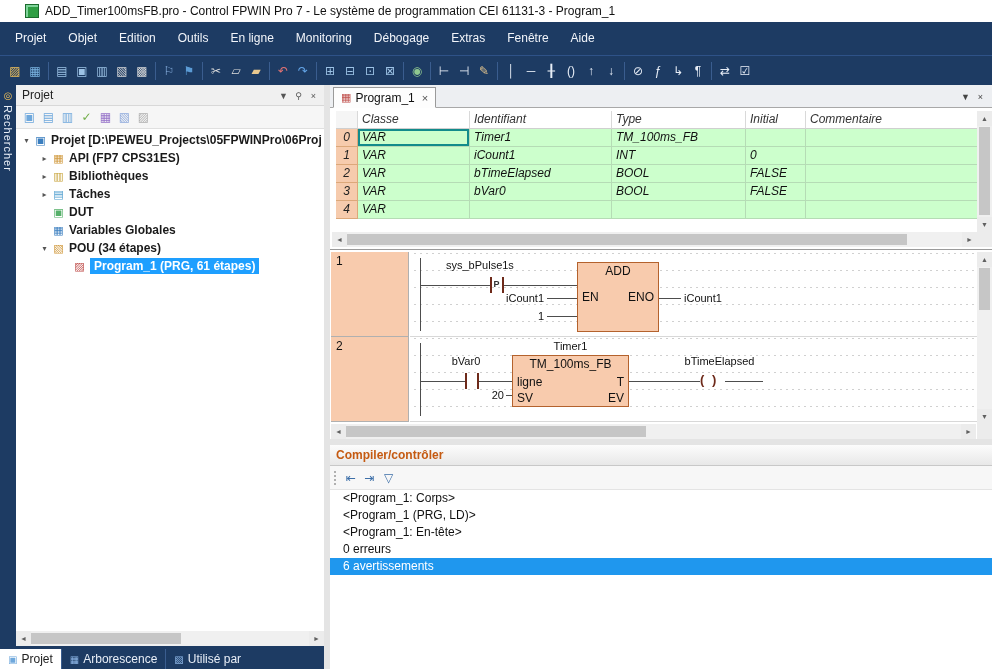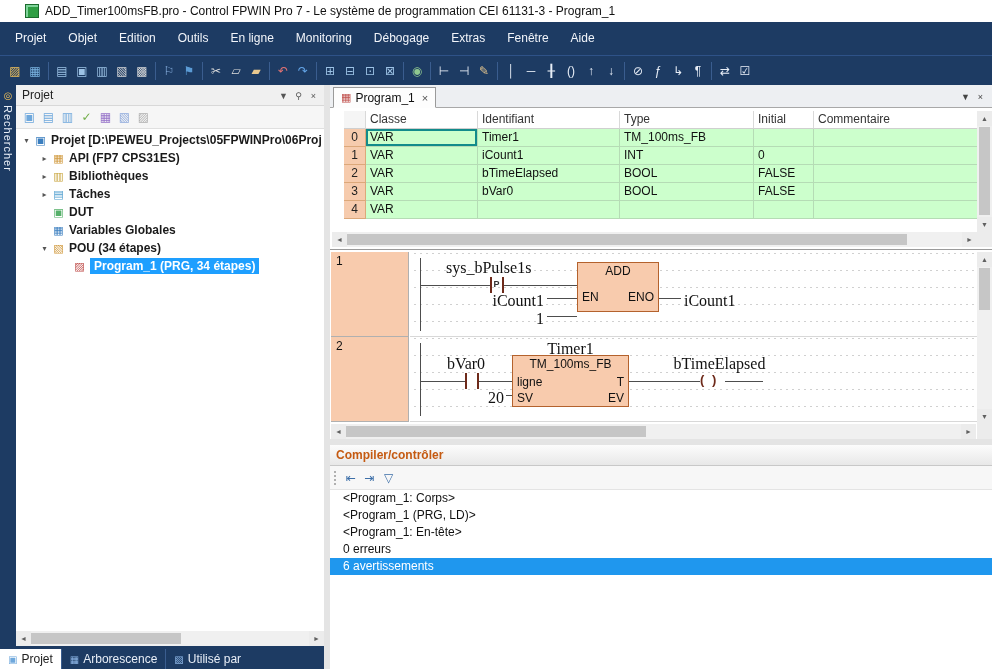--- a/index.html
+++ b/index.html
@@ -70,41 +70,41 @@
   #doc-tabbar{position:absolute;left:0;top:0;width:662px;height:23px;background:#edeff2;border-bottom:1px solid #a8a8a8;}
   #doc-tab{position:absolute;left:3px;top:2px;height:21px;background:#fdfdfd;border:1px solid #9a9a9a;border-bottom-color:#fdfdfd;
            display:flex;align-items:center;padding:0 7px;z-index:2;}
   #doc-tab .dticon{font-size:11px;margin-right:4px;}
   #doc-tab .dtclose{margin-left:7px;color:#555;font-size:11px;}
   #doc-controls{position:absolute;right:4px;top:4px;display:flex;}
   #doc-controls span{width:15px;height:15px;display:flex;align-items:center;justify-content:center;color:#444;font-size:9px;}
 
   
   #table-region{position:absolute;left:0;top:23px;width:662px;height:141px;background:#fff;}
-  .vgrid{position:absolute;left:14px;top:3px;}
+  .vgrid{position:absolute;left:6px;top:3px;font-style:italic;}
   .vrow{display:flex;}
   .vcell{height:18px;border-right:1px solid #d9d9d9;border-bottom:1px solid #cfcfcf;
          padding:1px 0 0 4px;overflow:hidden;white-space:nowrap;}
   .c-num{width:22px;} .c-classe{width:112px;} .c-id{width:142px;} .c-type{width:134px;} .c-init{width:60px;} .c-comm{width:175px;}
   .vh{color:#333;background:#fff;}
   .corner{background:#f5f5f5;}
   .rnum{background:#f6cbad;border-right:1px solid #dca87a;border-bottom:1px solid #dca87a;text-align:center;padding-left:0;color:#222;}
   .vdata{background:#ccffcc;border-right:1px solid #b5dcb5;border-bottom:1px solid #b5dcb5;}
   .selcell{box-shadow:inset 0 0 0 2px #128b8b;}
 
   
   #ladder-region{position:absolute;left:0;top:164px;width:662px;height:190px;background:#fff;border-top:1px solid #9a9a9a;}
   .net{position:absolute;left:1px;width:646px;height:85px;}
   .netnum{position:absolute;left:0;top:0;width:78px;height:85px;background:#f8cbad;
           border-right:1px solid #b0b0b0;border-bottom:1px solid #b0b0b0;padding:2px 0 0 5px;}
   .netc{position:absolute;left:79px;top:0;width:567px;height:85px;border-bottom:1px solid #d8d8d8;
         background-image:radial-gradient(circle,#d0d0d0 0.8px,transparent 0.9px);
         background-size:6px 17px;background-position:2px 10px;}
   .wire{position:absolute;background:#4d4d4d;}
-  .lbl{position:absolute;font-size:16px;color:#111;white-space:nowrap;font-family:Liberation Serif, serif;}
+  .lbl{position:absolute;font-size:11px;color:#111;white-space:nowrap;}
   .fb{position:absolute;background:#f8cbad;border:1px solid #b4622d;}
   .fb-title{position:absolute;left:0;right:0;top:1px;text-align:center;font-size:12px;color:#111;}
   .pin{position:absolute;font-size:12px;color:#111;}
   .contact{position:absolute;width:14px;height:16px;}
   .cbar{position:absolute;top:0;width:2px;height:16px;background:#6e2a1a;}
   .cbar.r{right:0;}
   .cmod{position:absolute;left:3.5px;top:2px;font-size:9px;font-weight:bold;color:#333;}
   .coil{position:absolute;font-size:13px;font-weight:bold;color:#6e2a1a;letter-spacing:2px;}
 
   
@@ -244,21 +244,21 @@
         <span class="ticon" style="color: rgb(58, 126, 191);">▦</span>
         <span class="tlab">Variables Globales</span>
       </div>
       <div class="trow lvl1">
         <span class="texp">▾</span>
         <span class="ticon" style="color: rgb(209, 154, 63);">▧</span>
         <span class="tlab">POU (34 étapes)</span>
       </div>
       <div class="trow lvl2">
         <span class="ticon" style="color: rgb(192, 80, 77);">▨</span>
-        <span class="tlab sel">Program_1 (PRG, 34 étapes)</span>
+        <span class="tlab sel">Program_1 (PRG, 61 étapes)</span>
       </div>
     </div>
     <div class="sbh" style="left:0;bottom:0;width:308px;">
       <span class="sbtn" style="left:0;">◄</span>
       <span class="sthumb" style="left:15px;width:150px;"></span>
       <span class="sbtn" style="right:0;">►</span>
     </div>
   </div>
 
   <div id="bottom-tabs">
@@ -363,21 +363,21 @@
         <div class="netc">
           <div class="wire" style="left:10px;top:6px;width:1px;height:73px;"></div>
           <div class="lbl" style="left:36px;top:7px;">sys_bPulse1s</div>
           <div class="wire" style="left:11px;top:33px;width:69px;height:1px;"></div>
           <div class="contact" style="left:80px;top:25px;">
             <div class="cbar"></div>
             <span class="cmod">P</span>
             <div class="cbar r"></div>
           </div>
           <div class="wire" style="left:94px;top:33px;width:73px;height:1px;"></div>
-          <div class="fb" style="left:167px;top:10px;width:82px;height:50px;text-decoration:underline;">
+          <div class="fb" style="left:167px;top:10px;width:82px;height:70px;text-decoration:underline;">
             <div class="fb-title">ADD</div>
             <span class="pin" style="left:4px;top:27px;">EN</span>
             <span class="pin" style="right:4px;top:27px;">ENO</span>
           </div>
           <div class="lbl" style="left:38px;top:40px;width:96px;text-align:right;">iCount1</div>
           <div class="wire" style="left:137px;top:46px;width:30px;height:1px;"></div>
           <div class="lbl" style="left:38px;top:58px;width:96px;text-align:right;">1</div>
           <div class="wire" style="left:137px;top:64px;width:30px;height:1px;"></div>
           <div class="wire" style="left:249px;top:46px;width:22px;height:1px;"></div>
           <div class="lbl" style="left:274px;top:40px;">iCount1</div>

